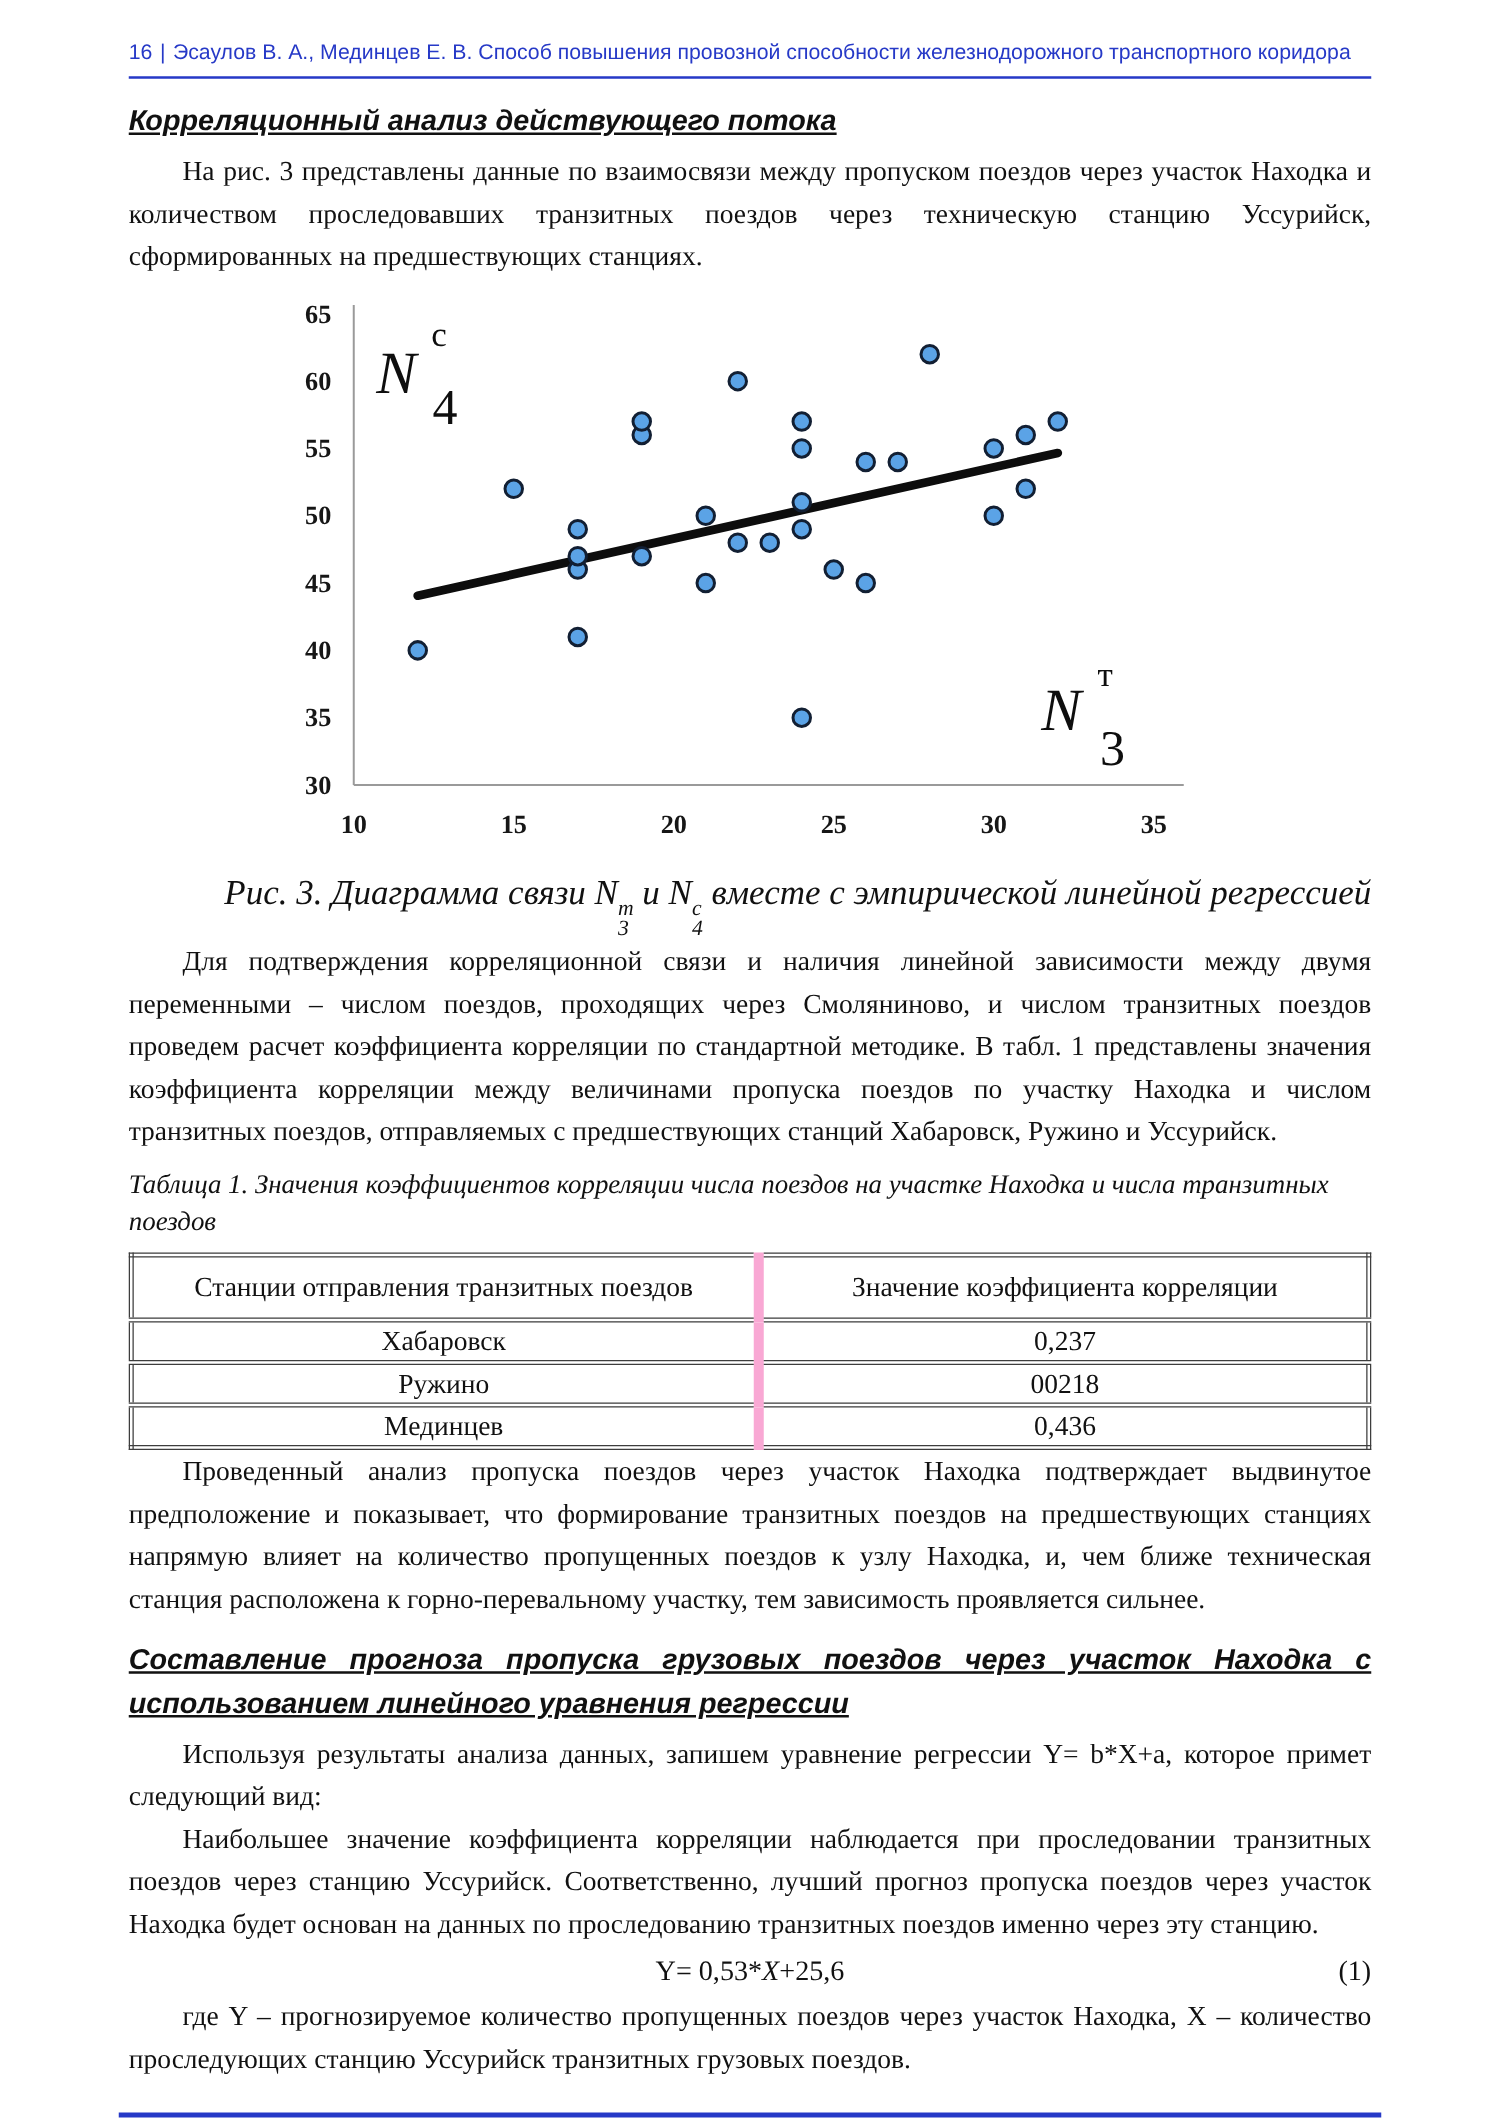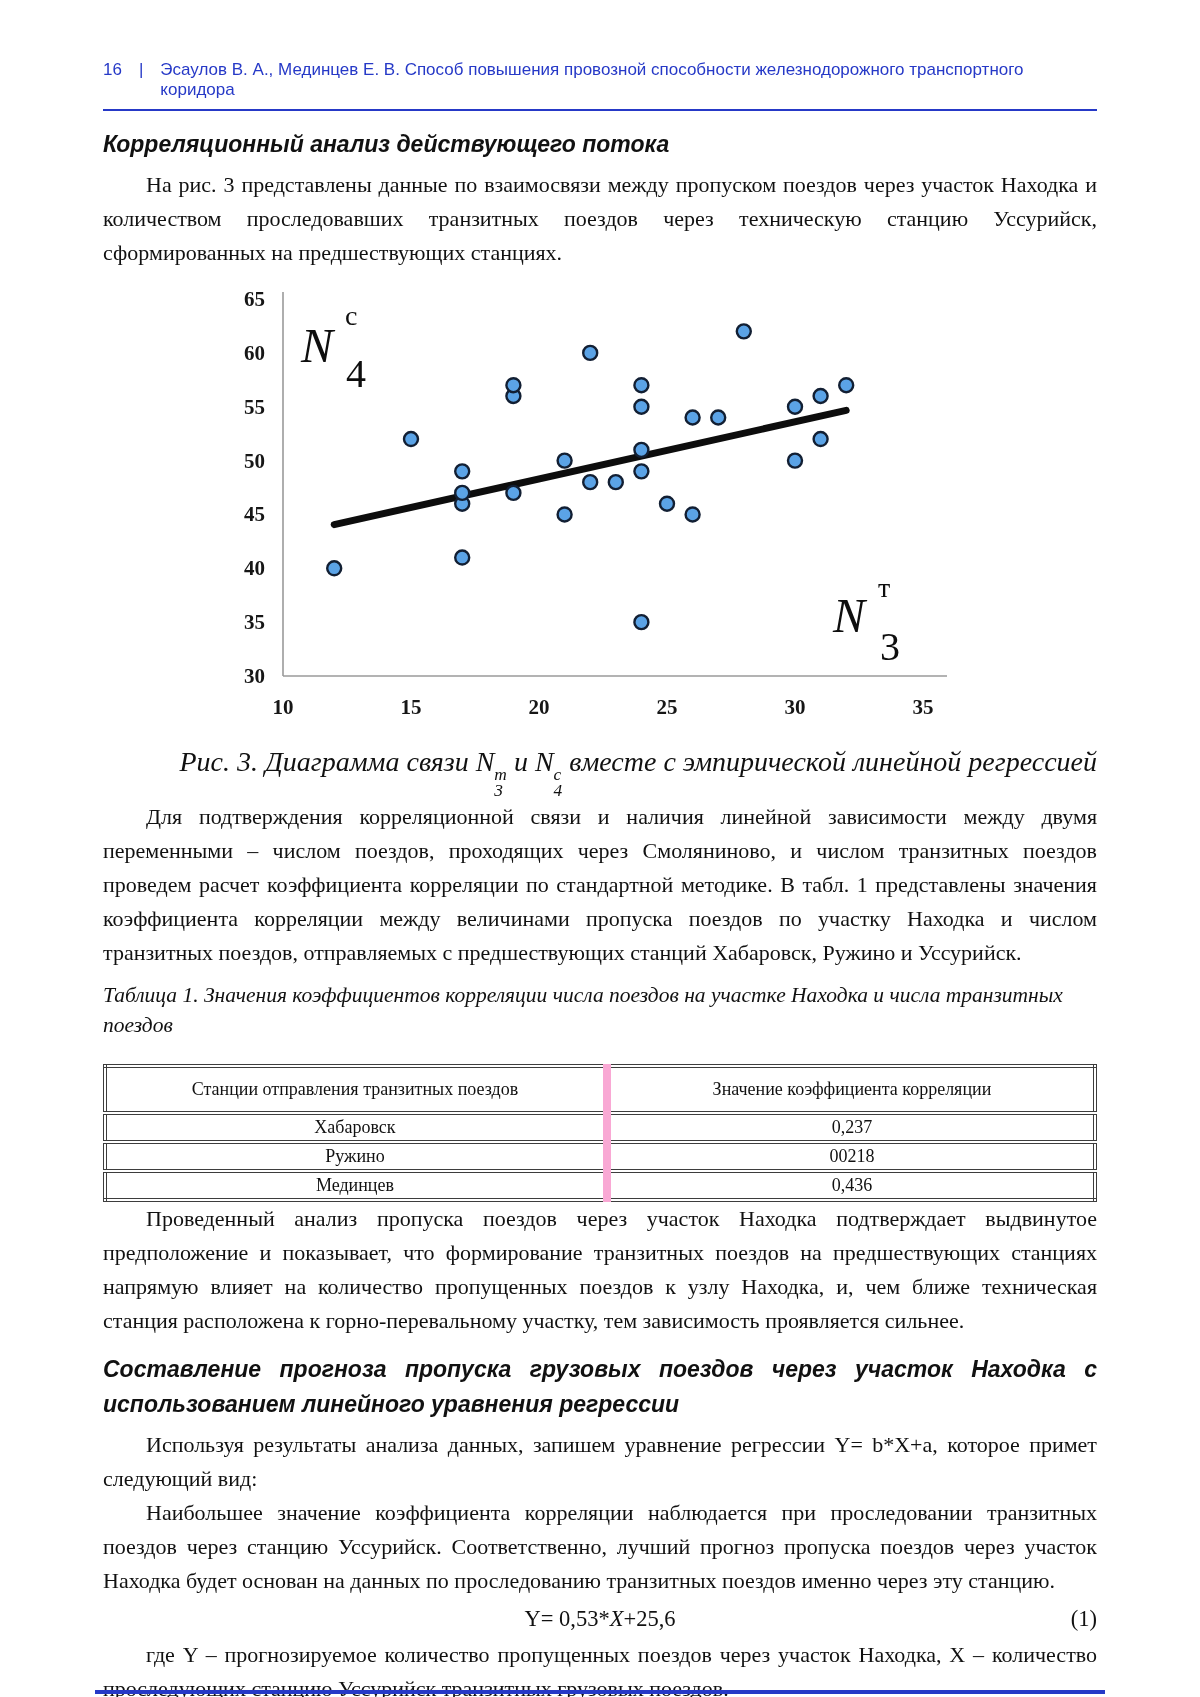--- a/index.html
+++ b/index.html
@@ -1,41 +1,41 @@
 <!DOCTYPE html>
 <html lang="ru"><head>
 <meta charset="utf-8">
 <style>
   html,body{margin:0;padding:0;background:#ffffff;}
   .page{position:relative;width:1200px;height:1697px;background:#fff;overflow:hidden;
         font-family:"Liberation Serif","DejaVu Serif",serif;color:#111;}
   .content{padding:0 103px;}
   
-  .hdr{display:flex;align-items:baseline;gap:17px;padding-top:60px;
+  .hdr{display:flex;align-items:baseline;gap:6px;padding-top:32px;
        font-family:"Liberation Sans","DejaVu Sans",sans-serif;font-size:17px;}
   .hdr-rule{border-bottom:2px solid;margin-top:9px;}
   
   .sec-h{font-family:"Liberation Sans","DejaVu Sans",sans-serif;font-weight:bold;font-style:italic;
-         font-size:23px;line-height:35px;margin:16px 0 6px 0;text-align:justify;}
+         font-size:23px;line-height:35px;margin:16px 0 6px 0;text-align:justify;text-decoration:underline;}
   
   p.body{font-size:22px;line-height:34px;text-align:justify;text-indent:43px;margin:0;}
   
   .chart-wrap{margin:0 0 0 102px;}
   svg text{user-select:none;}
   .tick{font:bold 21px "Liberation Serif","DejaVu Serif",serif;fill:#161616;}
   .nbase{font-style:italic;font-size:48px;font-family:"Liberation Serif","DejaVu Serif",serif;fill:#0e0e0e;}
   .nsup{font-size:28px;font-family:"Liberation Serif","DejaVu Serif",serif;fill:#0e0e0e;}
   .nsub{font-size:40px;font-family:"Liberation Serif","DejaVu Serif",serif;fill:#0e0e0e;}
   
   .fig-cap{text-align:right;font-style:italic;font-size:28px;line-height:32px;margin-top:20px;}
   .stack{display:inline-flex;flex-direction:column;align-items:flex-start;
          font-size:0.62em;line-height:0.95;vertical-align:-0.5em;font-style:italic;}
   
   .tbl-cap{font-style:italic;font-size:21.5px;line-height:30px;margin-top:10px;}
-  table.t1{width:100%;border-collapse:collapse;margin-top:24px;font-size:18px;
+  table.t1{width:100%;border-collapse:collapse;margin-top:10px;font-size:22px;
            border:4px double #3d3d3d;}
   table.t1 th{font-weight:normal;padding:11px 4px;border-bottom:4px double #3d3d3d;}
   table.t1 td{text-align:center;padding:2px 20px;border-bottom:4px double #3d3d3d;}
   table.t1 tr:last-child td{border-bottom:none;}
   table.t1 th+th, table.t1 td+td{border-left:8px solid #f9a8d4;}
   table.t1 th{text-align:center;}
   .mt10{margin-top:10px;} .mt14{margin-top:14px;} .mt18{margin-top:14px;}
   
   .eq-row{position:relative;text-align:center;font-size:22.5px;line-height:34px;margin:4px 0 2px 0;}
   .eq-num{position:absolute;right:0;top:0;}

